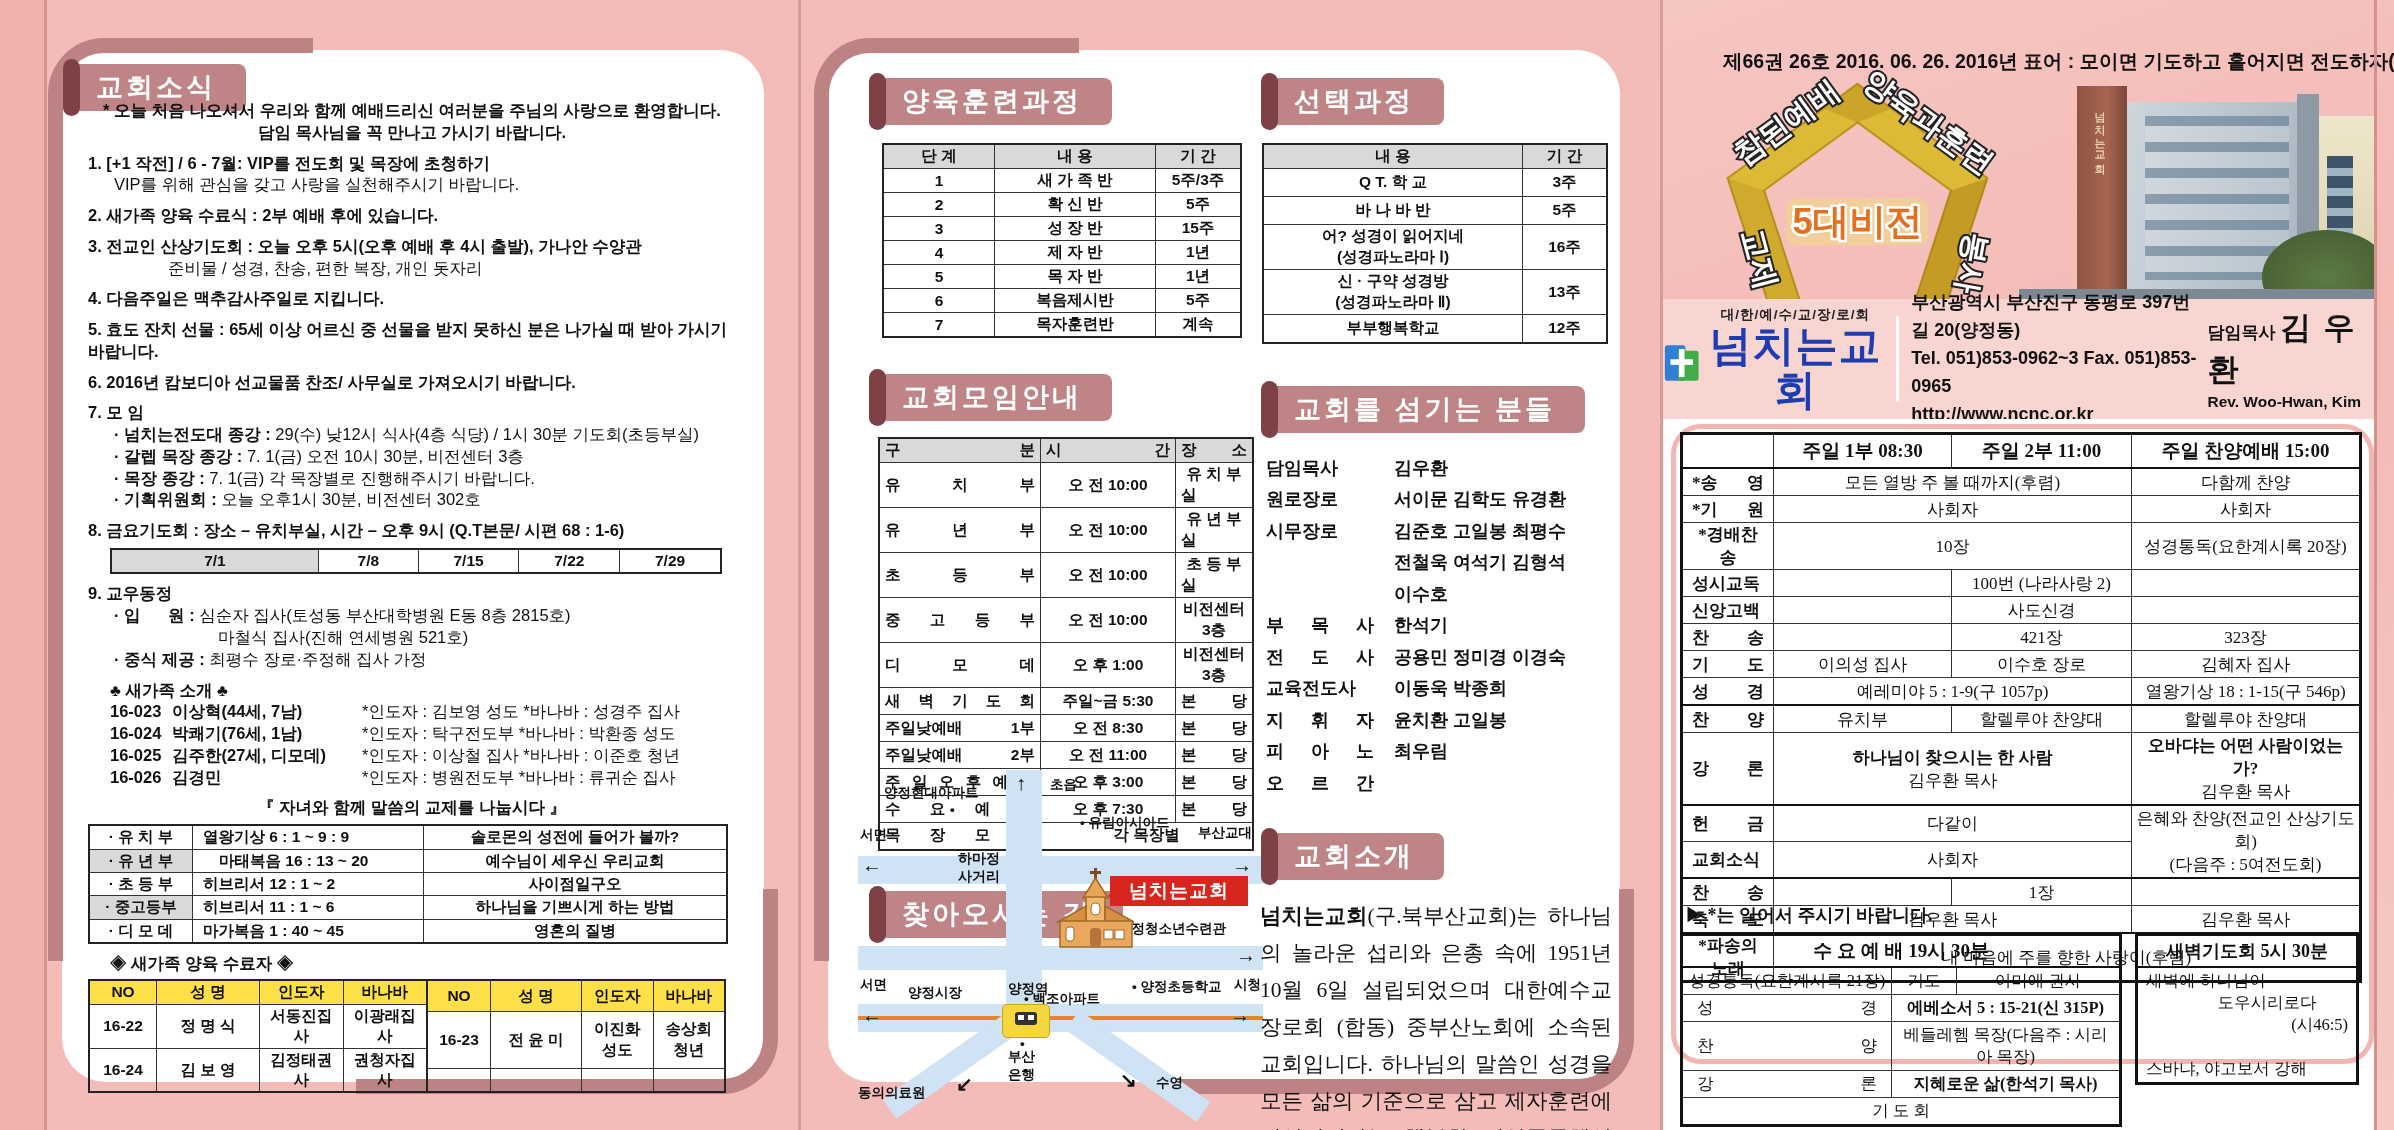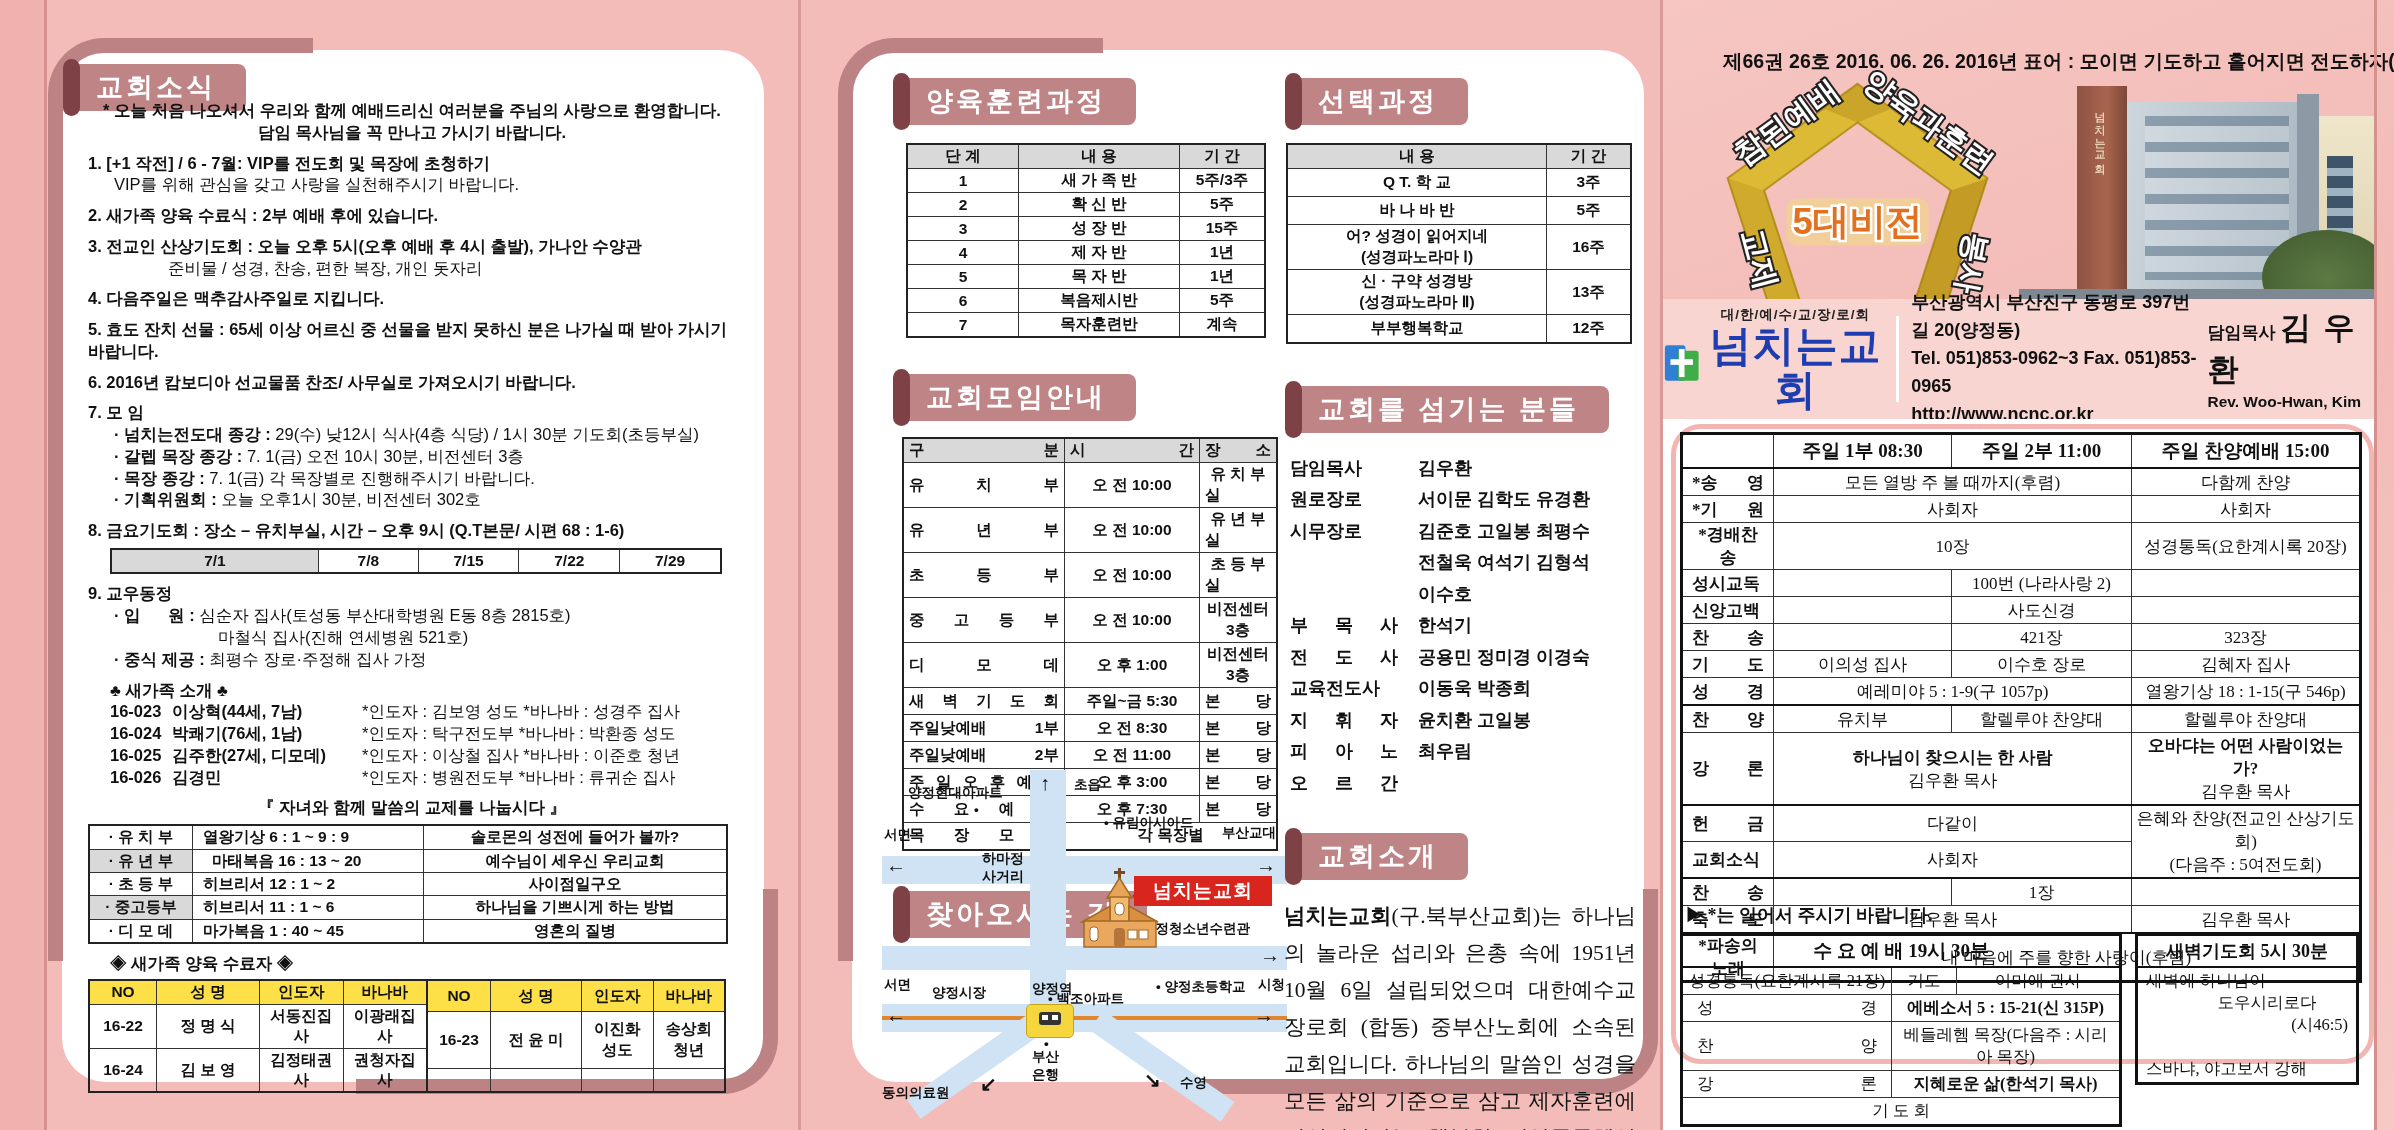--- a/index.html
+++ b/index.html
@@ -187,21 +187,21 @@
       <div class="it b c">『 자녀와 함께 말씀의 교제를 나눕시다 』</div>
       <table class="tb" style="margin-top:5px;width:640px">
         <tbody>
             <tr>
               <td style="width:92px">· 유 치 부</td>
             <td style="width:215px;text-align:left;padding-left:10px">열왕기상  6 :  1 ~ 9 : 9</td>
             <td>솔로몬의 성전에 들어가 볼까?</td>
             </tr>
         <tr>
               <td class="g">· 유 년 부</td>
-            <td style="text-align:left;padding-left:19px">마태복음 16 : 13 ~ 20</td>
+            <td style="text-align:left;padding-left:26px">마태복음 16 : 13 ~ 20</td>
             <td>예수님이 세우신 우리교회</td>
             </tr>
         <tr>
               <td>· 초 등 부</td>
             <td style="text-align:left;padding-left:10px">히브리서 12 :  1 ~ 2</td>
             <td>사이점일구오</td>
             </tr>
         <tr>
               <td class="g">· 중고등부</td>
             <td style="text-align:left;padding-left:10px">히브리서 11 :  1 ~ 6</td>
@@ -260,21 +260,21 @@
               <td></td>
               </tr>
         </tbody>
           </table>
       </div>
 
     </div>
   </div>
 
   <div class="page" id="pgM">
-    <div class="panel" style="left:52px;top:50px;width:792px;height:1032px">
+    <div class="panel" style="left:28px;top:50px;width:792px;height:1032px">
       <div class="acc acc-tl"></div>
       <div class="acc acc-br"></div>
 
       <div class="colL">
         <span class="sec">양육훈련과정</span>
         <table class="tb" style="margin:18px 0 0 14px;width:360px">
           <tbody>
               <tr>
                 <td class="g" style="width:100px">단 계</td>
               <td class="g" style="width:150px">내      용</td>

